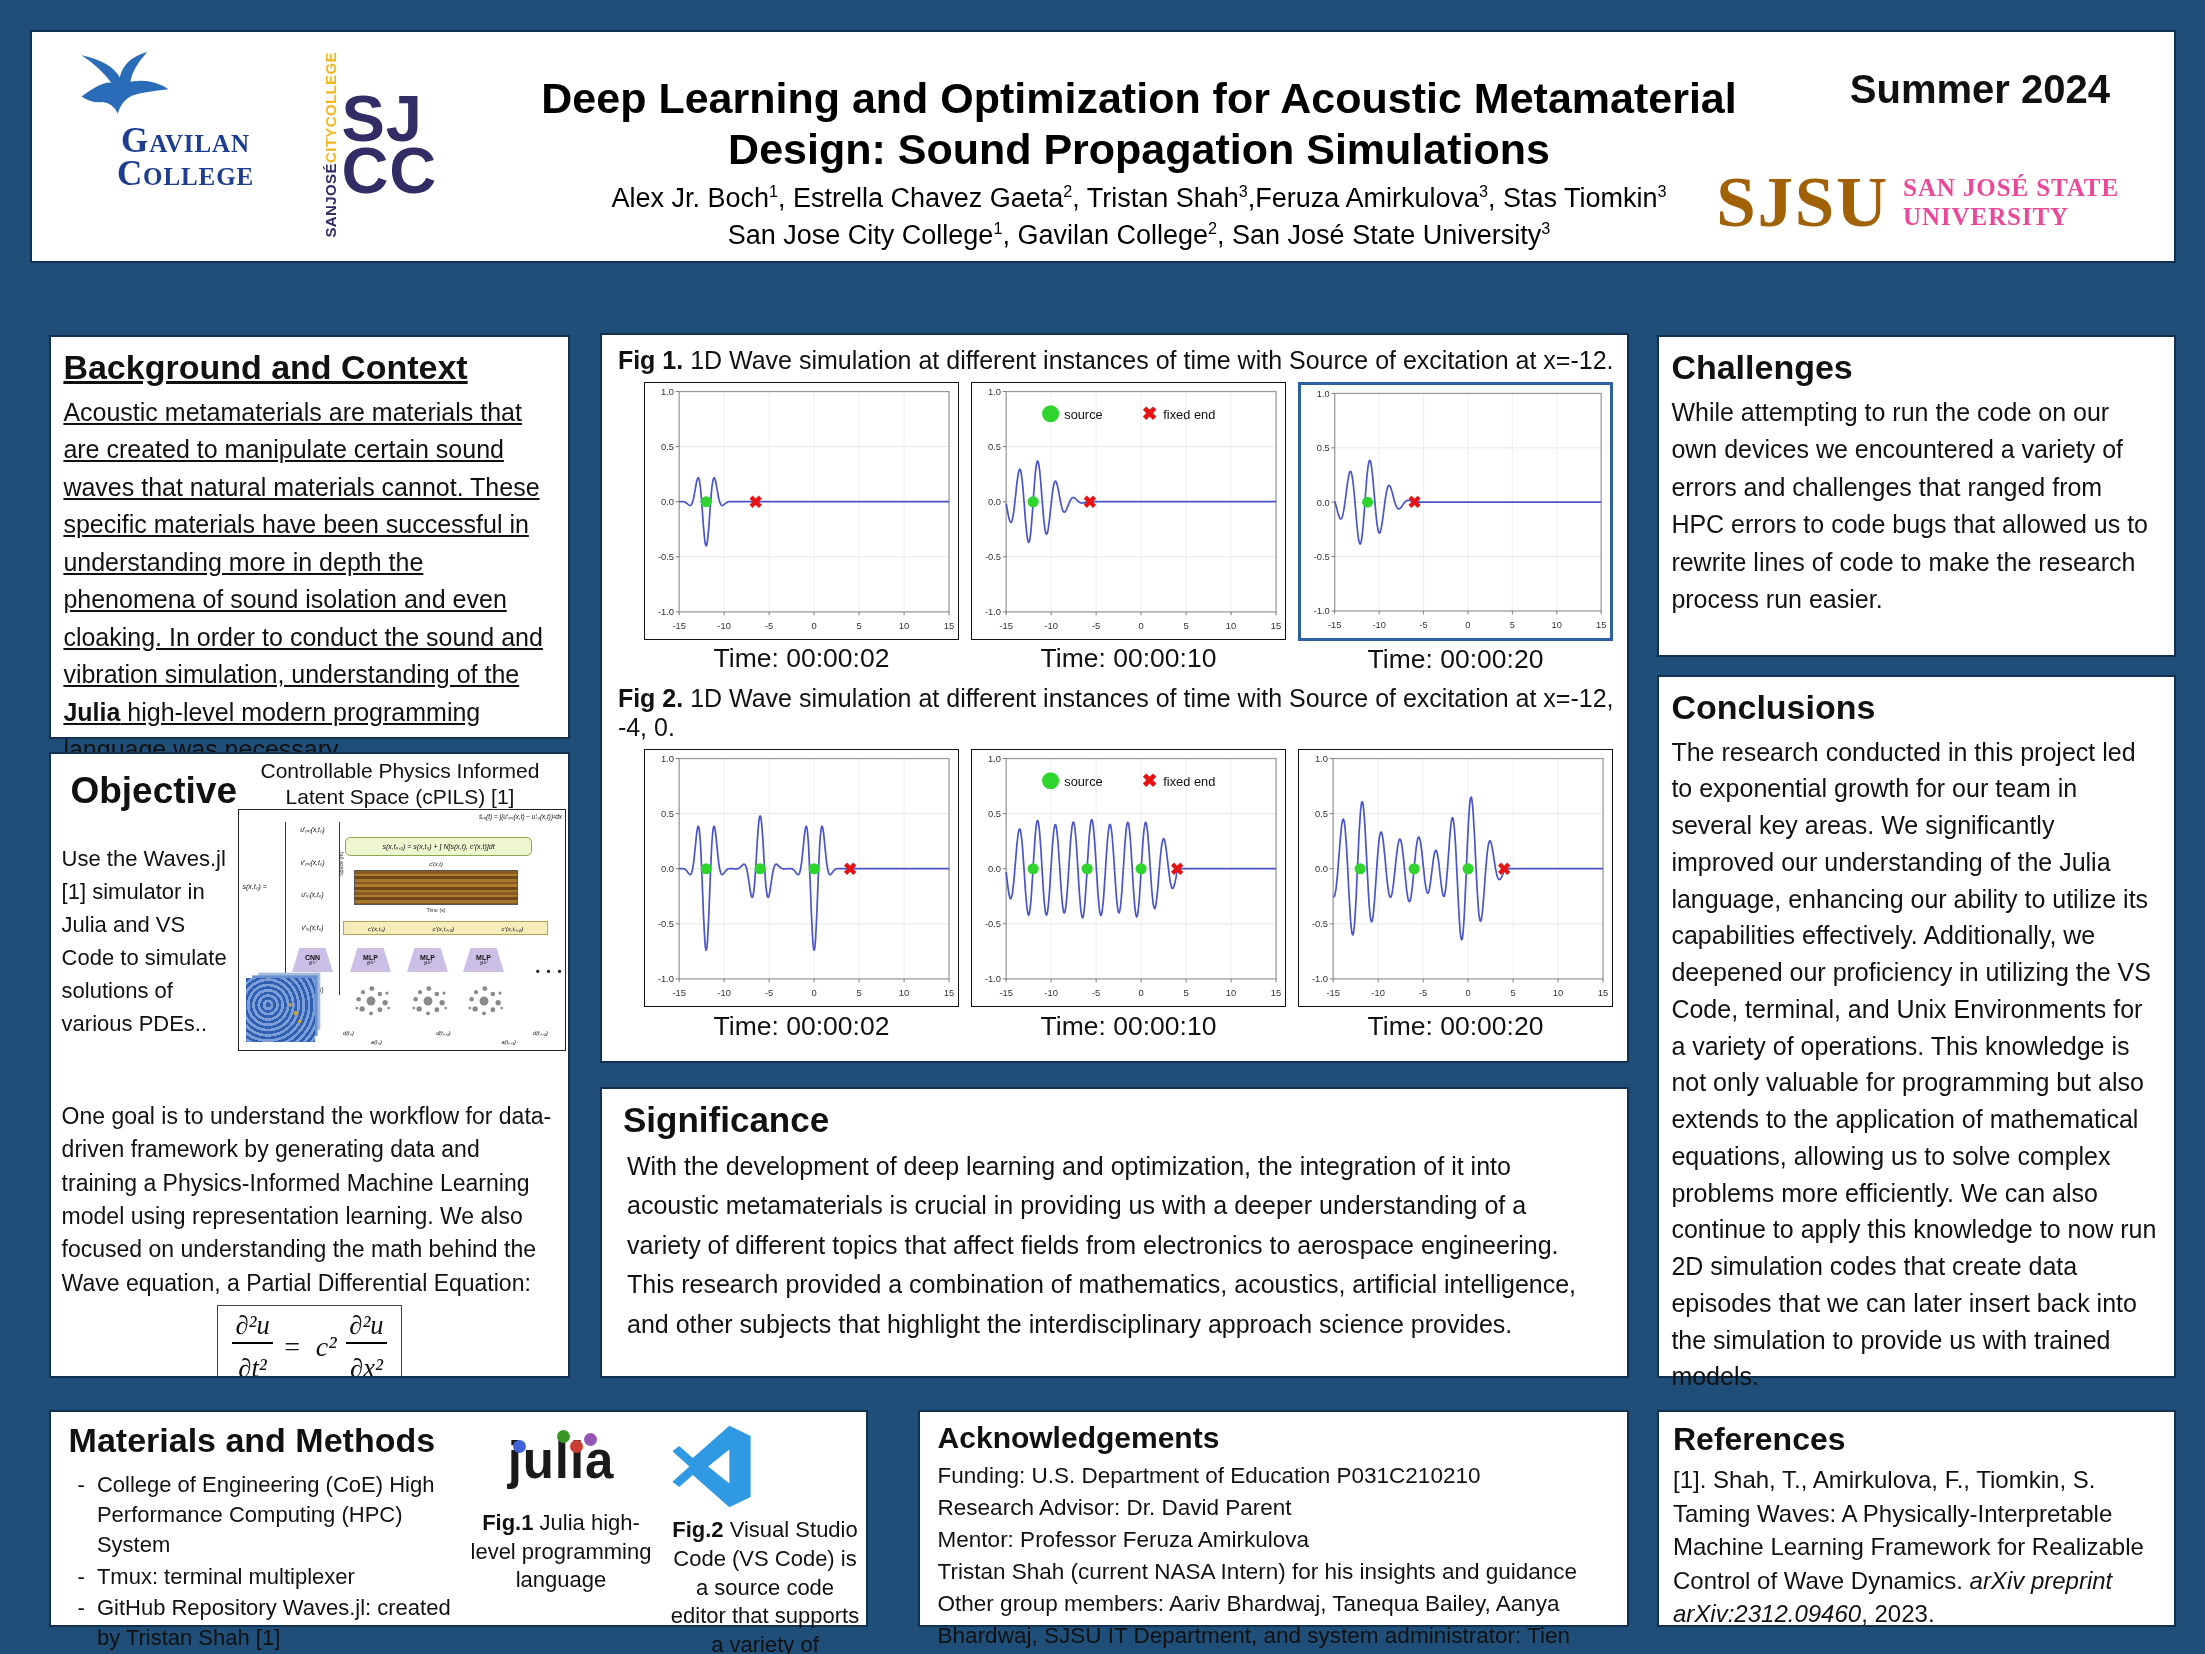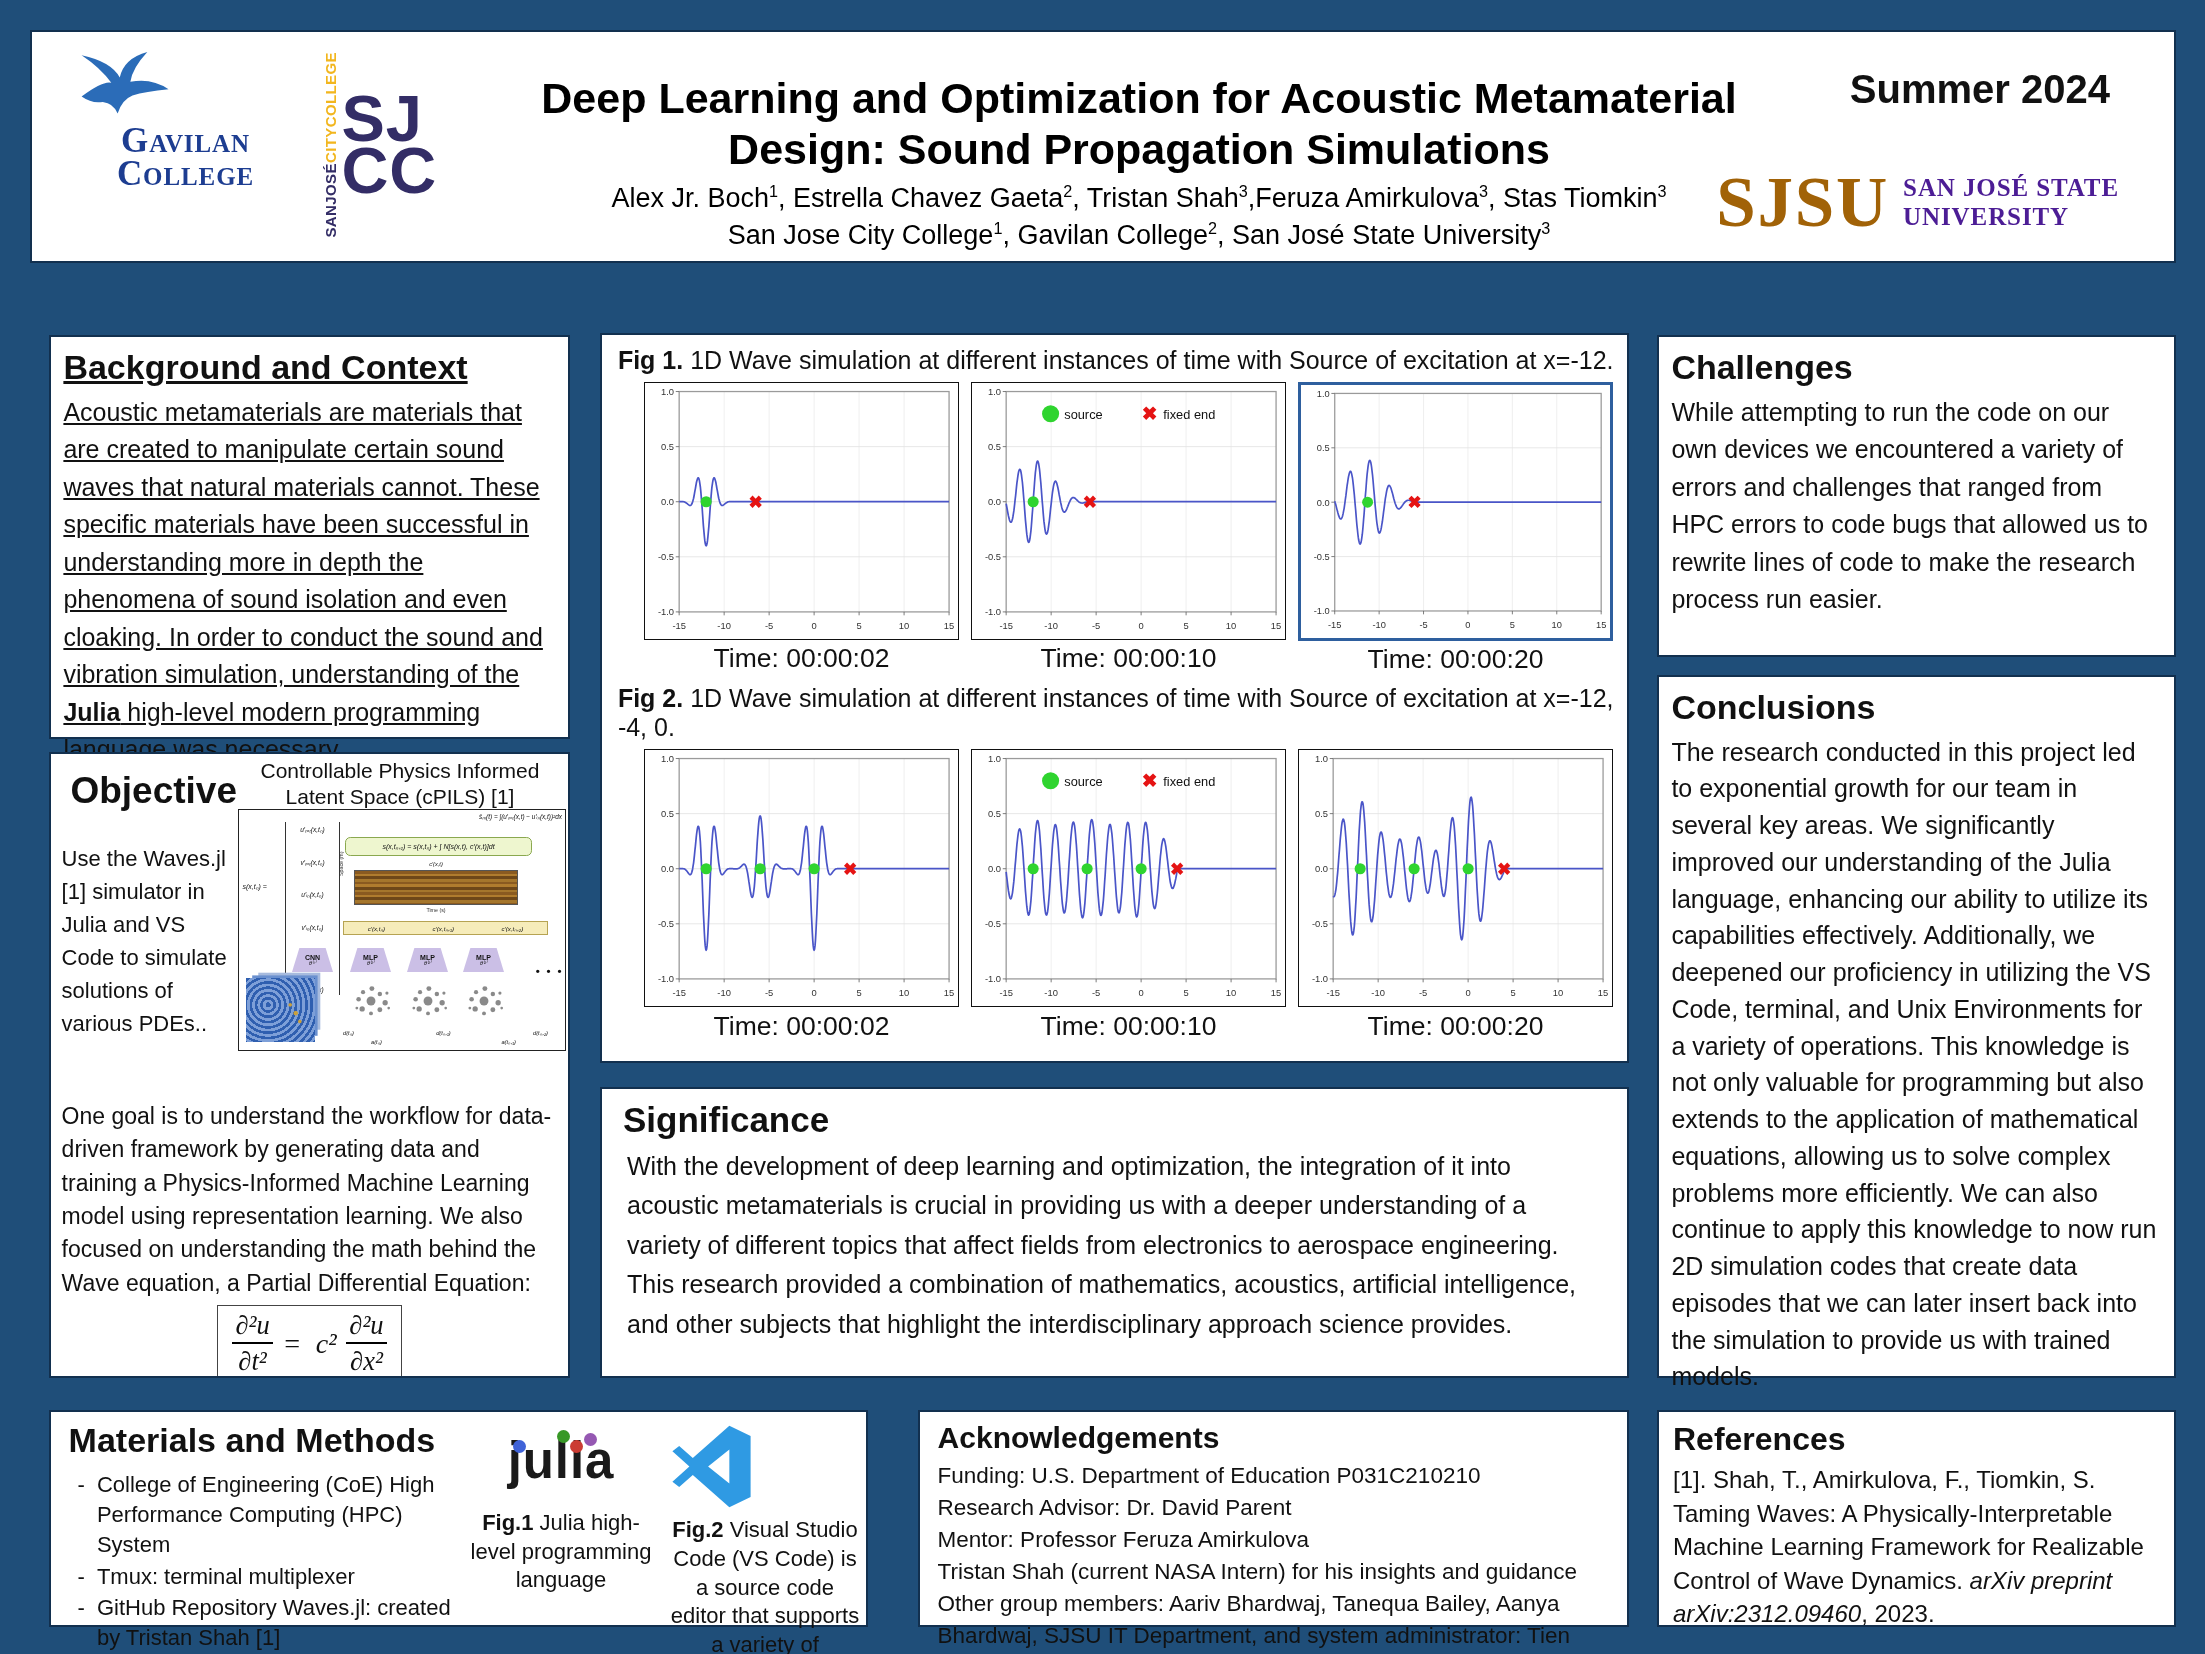--- a/index.html
+++ b/index.html
@@ -15,21 +15,21 @@
   .sjcc-vert{writing-mode:vertical-rl;transform:rotate(180deg);font-size:15px;font-weight:700;letter-spacing:0.4px;line-height:1;}
   .sjcc-vert .dark{color:#332d66;} .sjcc-vert .gold{color:#f2b61e;}
   .sjcc-big{font-weight:800;font-size:65px;line-height:.8;color:#332d66;letter-spacing:0.9px;margin-left:3.5px;}
   .title-block{position:absolute;left:476px;width:1262px;top:41px;text-align:center;}
   .title-line{font-size:43px;font-weight:700;line-height:1.18;color:#000;}
   .authors{font-size:27px;margin-top:8.8px;color:#000000;}
   .affils{font-size:27px;margin-top:5.3px;color:#000;}
   .term{position:absolute;right:64px;top:35px;font-size:40px;font-weight:700;}
   .sjsu{position:absolute;right:55px;top:139px;display:flex;align-items:center;gap:14px;}
   .sjsu-abbr{font-family:"Liberation Serif",serif;font-weight:700;font-size:71px;color:#a16207;letter-spacing:1.8px;line-height:.9;}
-  .sjsu-name{font-family:"Liberation Serif",serif;font-weight:700;font-size:25px;color:#4c1d95;line-height:1.15;letter-spacing:0.9px;}
+  .sjsu-name{font-family:"Liberation Serif",serif;font-weight:700;font-size:25px;color:#ec4899;line-height:1.15;letter-spacing:0.9px;}
   
   .sec-title{font-size:34px;font-weight:700;margin:10.6px 0 7px 12.4px;}
   .sec-body{font-size:25px;line-height:1.5;margin:0 16px 0 12.4px;}
   
   .res-box{padding:8.8px 12.4px;}
   .res-title{font-size:35px;font-weight:700;margin:1.8px 0 1.8px 3.5px;}
   .fig-cap{font-size:25px;margin:1.8px 0 7px 3.5px;}
   .fig-cap b{font-weight:700;}
   .plot-row{display:flex;gap:12.4px;margin:0 1.8px;padding-left:28px;}
   .plot-cell{width:326px;}
@@ -65,21 +65,21 @@
     box-shadow:4.4px -4.4px 0 -1.8px #6a90cf,8.8px -8.8px 0 -3.5px #a7bbde;}
   .cp-scat{width:46px;height:46px;} .cp-s1{left:109px;top:168px;} .cp-s2{left:166px;top:168px;} .cp-s3{left:222px;top:168px;}
   .cp-dlab{left:104px;top:219px;width:205px;display:flex;justify-content:space-between;font-size:5.7px;font-style:italic;}
   .cp-alab{left:132px;top:228px;width:145px;display:flex;justify-content:space-between;font-size:5.7px;font-style:italic;}
   .cp-dots{right:1.8px;top:155px;font-size:11.5px;font-weight:700;letter-spacing:1.8px;}
   .obj-para{position:absolute;left:10.6px;top:346px;width:494px;font-size:23px;line-height:1.45;}
   .obj-eq-wrap{position:absolute;left:0;top:551px;width:100%;text-align:center;}
   .wave-eq{display:inline-block;border:1.8px solid #444;padding:5.3px 14px;background:#fff;}
   .frac{display:inline-block;vertical-align:middle;text-align:center;font-family:"Liberation Serif",serif;font-style:italic;font-size:26.5px;line-height:1.1;}
   .frac .num{display:block;border-bottom:2.2px solid #000;padding:0 3.5px 1.8px;}
-  .frac .den{display:block;padding-top:3px;}
+  .frac .den{display:block;padding-top:10px;}
   .eqmid{font-family:"Liberation Serif",serif;font-style:italic;font-size:28px;vertical-align:middle;margin:0 5.3px;}
   
   .mat-title{position:absolute;left:17.6px;top:8.8px;font-size:34px;font-weight:700;}
   .mat-items{position:absolute;left:19.4px;top:58px;width:386px;font-size:22px;line-height:1.36;}
   .mm-item{position:relative;padding-left:26.5px;margin-bottom:1.8px;}
   .mm-item::before{content:"-";position:absolute;left:7px;}
   .mat-julia{position:absolute;left:413px;top:23px;width:194px;text-align:center;}
   .julia-word{position:relative;display:inline-block;font-size:51px;font-weight:700;color:#1a1a1a;letter-spacing:0.9px;line-height:1;}
   .jdot{position:absolute;width:13.2px;height:13.2px;border-radius:50%;}
   .mat-figcap{font-size:22px;line-height:1.3;margin-top:23px;}

